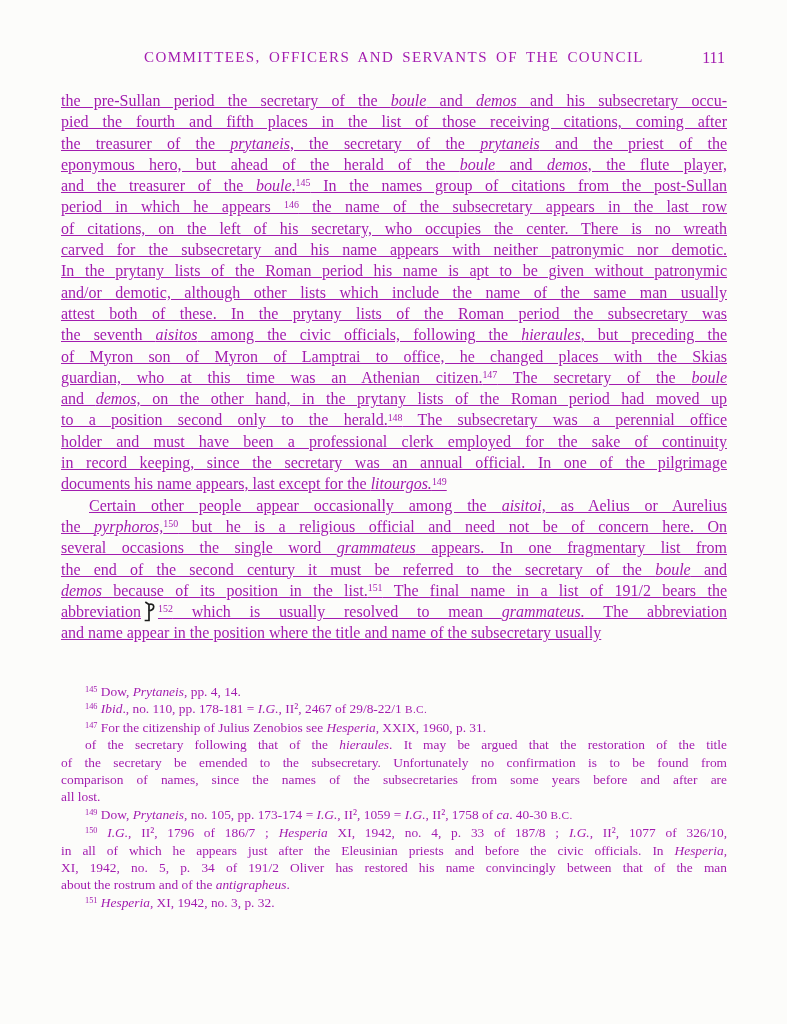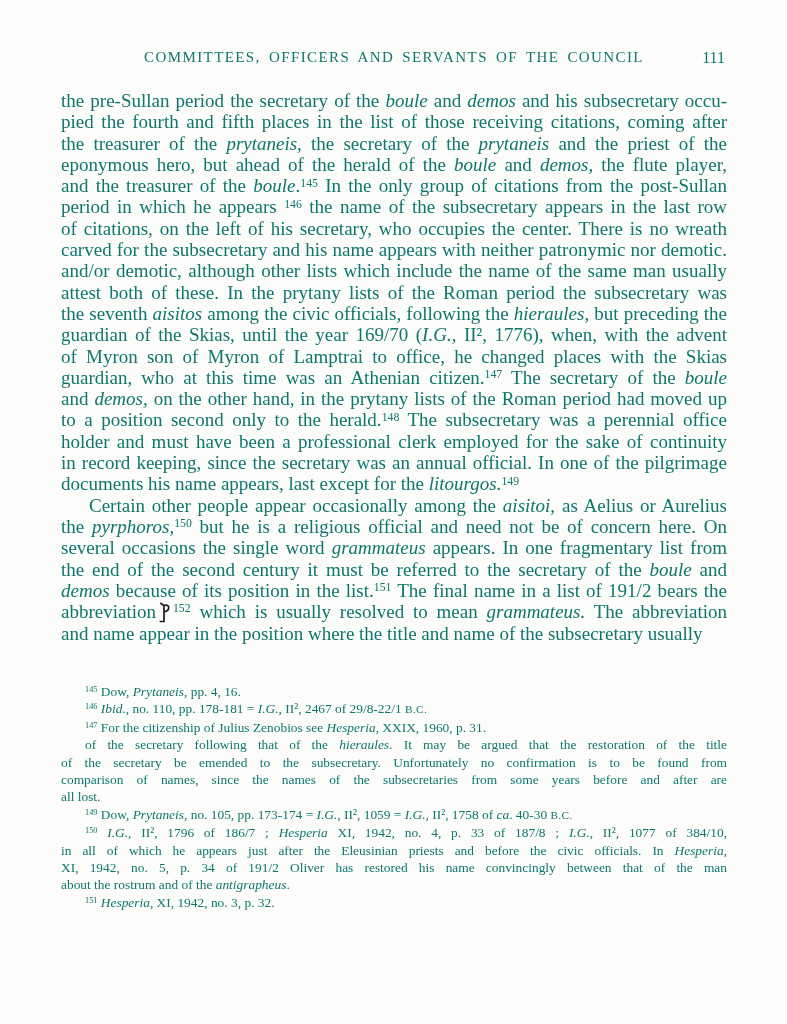--- a/index.html
+++ b/index.html
@@ -8,56 +8,56 @@
     position:relative; width:787px; height:1024px; margin:0 auto;
     background:#fcfcfa; color:#1c1c1c; overflow:hidden;
   }
   .header { position:absolute; top:49px; left:61px; width:666px; height:22px; }
   .header-title {
     display:block; text-align:center; font-size:15px; letter-spacing:1.4px;
     word-spacing:3px; white-space:nowrap;
   }
   .page-num { position:absolute; right:2px; top:0; font-size:16px; }
 
-  .body-text { position:absolute; top:90px; left:61px; width:666px; font-size:19px; line-height:21.3px; }
+  .body-text { position:absolute; top:90px; left:61px; width:666px; font-size:16px; line-height:21.3px;text-decoration:underline; }
   .line { text-align:justify; text-align-last:justify; }
   .line.last { text-align-last:left; }
   .para.indent .line:first-child { text-indent:28px; }
 
   .footnotes { position:absolute; top:683px; left:61px; width:666px; font-size:13.4px; line-height:17.4px; }
   .footnote .line:first-child { text-indent:24px; }
 
   i, .it { font-style:italic; }
   .sup { font-size:0.62em; position:relative; top:-0.48em; line-height:0; }
   .sc { font-size:0.84em; letter-spacing:0.4px; }
   .sym-wrap { display:inline-block; width:13px; height:21px; vertical-align:-5px; margin:0 2px; }
 </style>
 </head>
 <body>
 
-<div class="page" style="background: rgb(252, 252, 250); color: #0f766e;">
+<div class="page" style="background: rgb(252, 252, 250); color: #a21caf;">
   <div class="header">
     <span class="header-title">COMMITTEES, OFFICERS AND SERVANTS OF THE COUNCIL</span>
     <span class="page-num">111</span>
   </div>
 
   <div class="body-text" id="body-text">
       <div class="para">
         <div class="line"><span>the pre-Sullan period the secretary of the </span><span class="it">boule</span><span> and </span><span class="it">demos</span><span> and his subsecretary occu-</span></div>
         <div class="line"><span>pied the fourth and fifth places in the list of those receiving citations, coming after</span></div>
         <div class="line"><span>the treasurer of the </span><span class="it">prytaneis</span><span>, the secretary of the </span><span class="it">prytaneis</span><span> and the priest of the</span></div>
         <div class="line"><span>eponymous hero, but ahead of the herald of the </span><span class="it">boule</span><span> and </span><span class="it">demos</span><span>, the flute player,</span></div>
-        <div class="line"><span>and the treasurer of the </span><span class="it">boule</span><span>.</span><span class="sup">145</span><span> In the only group of citations from the post-Sullan</span></div>
+        <div class="line"><span>and the treasurer of the </span><span class="it">boule</span><span>.</span><span class="sup">145</span><span> In the names group of citations from the post-Sullan</span></div>
         <div class="line"><span>period in which he appears </span><span class="sup">146</span><span> the name of the subsecretary appears in the last row</span></div>
         <div class="line"><span>of citations, on the left of his secretary, who occupies the center. There is no wreath</span></div>
         <div class="line"><span>carved for the subsecretary and his name appears with neither patronymic nor demotic.</span></div>
+        <div class="line"><span>In the prytany lists of the Roman period his name is apt to be given without patronymic</span></div>
         <div class="line"><span>and/or demotic, although other lists which include the name of the same man usually</span></div>
         <div class="line"><span>attest both of these. In the prytany lists of the Roman period the subsecretary was</span></div>
         <div class="line"><span>the seventh </span><span class="it">aisitos</span><span> among the civic officials, following the </span><span class="it">hieraules</span><span>, but preceding the</span></div>
-        <div class="line"><span>guardian of the Skias, until the year 169/70 (</span><span class="it">I.G.</span><span>, II², 1776), when, with the advent</span></div>
         <div class="line"><span>of Myron son of Myron of Lamptrai to office, he changed places with the Skias</span></div>
         <div class="line"><span>guardian, who at this time was an Athenian citizen.</span><span class="sup">147</span><span> The secretary of the </span><span class="it">boule</span></div>
         <div class="line"><span>and </span><span class="it">demos,</span><span> on the other hand, in the prytany lists of the Roman period had moved up</span></div>
         <div class="line"><span>to a position second only to the herald.</span><span class="sup">148</span><span> The subsecretary was a perennial office</span></div>
         <div class="line"><span>holder and must have been a professional clerk employed for the sake of continuity</span></div>
         <div class="line"><span>in record keeping, since the secretary was an annual official. In one of the pilgrimage</span></div>
         <div class="line last"><span>documents his name appears, last except for the </span><span class="it">litourgos.</span><span class="sup">149</span></div>
       </div>
       <div class="para indent">
         <div class="line"><span>Certain other people appear occasionally among the </span><span class="it">aisitoi,</span><span> as Aelius or Aurelius</span></div>
@@ -67,39 +67,39 @@
         <div class="line"><span class="it">demos</span><span> because of its position in the list.</span><span class="sup">151</span><span> The final name in a list of 191/2 bears the</span></div>
         <div class="line"><span>abbreviation</span><span class="sym-wrap"><svg width="13" height="21" viewBox="0 0 13 21">
               <path d="M6 3.5 L3 1.5 M6 19.5 L6 3.5 M6 19.5 L2.5 19.5 M6 3.5 C12 1.5 12.5 8.5 6 9.8" stroke="#1c1c1c" stroke-width="1.7" fill="none" stroke-linecap="square"></path>
             </svg></span><span class="sup">152</span><span> which is usually resolved to mean </span><span class="it">grammateus.</span><span> The abbreviation</span></div>
         <div class="line last"><span>and name appear in the position where the title and name of the subsecretary usually</span></div>
       </div>
     </div>
 
   <div class="footnotes" id="footnotes">
       <div class="footnote">
-        <div class="line last"><span class="sup">145</span><span> Dow, </span><span class="it">Prytaneis</span><span>, pp. 4, 16.</span></div>
+        <div class="line last"><span class="sup">145</span><span> Dow, </span><span class="it">Prytaneis</span><span>, pp. 4, 14.</span></div>
       </div>
       <div class="footnote">
         <div class="line last"><span class="sup">146</span><span> </span><span class="it">Ibid</span><span>., no. 110, pp. 178-181 = </span><span class="it">I.G.</span><span>, II², 2467 of 29/8-22/1 </span><span class="sc">B.C.</span></div>
       </div>
       <div class="footnote">
         <div class="line last"><span class="sup">147</span><span> For the citizenship of Julius Zenobios see </span><span class="it">Hesperia</span><span>, XXIX, 1960, p. 31.</span></div>
       </div>
       <div class="footnote">
         <div class="line"><span>of the secretary following that of the </span><span class="it">hieraules</span><span>. It may be argued that the restoration of the title</span></div>
         <div class="line"><span>of the secretary be emended to the subsecretary. Unfortunately no confirmation is to be found from</span></div>
         <div class="line"><span>comparison of names, since the names of the subsecretaries from some years before and after are</span></div>
         <div class="line last"><span>all lost.</span></div>
       </div>
       <div class="footnote">
         <div class="line last"><span class="sup">149</span><span> Dow, </span><span class="it">Prytaneis</span><span>, no. 105, pp. 173-174 = </span><span class="it">I.G.</span><span>, II², 1059 = </span><span class="it">I.G.</span><span>, II², 1758 of </span><span class="it">ca</span><span>. 40-30 </span><span class="sc">B.C.</span></div>
       </div>
       <div class="footnote">
-        <div class="line"><span class="sup">150</span><span> </span><span class="it">I.G.</span><span>, II², 1796 of 186/7 ; </span><span class="it">Hesperia</span><span> XI, 1942, no. 4, p. 33 of 187/8 ; </span><span class="it">I.G.</span><span>, II², 1077 of 384/10,</span></div>
+        <div class="line"><span class="sup">150</span><span> </span><span class="it">I.G.</span><span>, II², 1796 of 186/7 ; </span><span class="it">Hesperia</span><span> XI, 1942, no. 4, p. 33 of 187/8 ; </span><span class="it">I.G.</span><span>, II², 1077 of 326/10,</span></div>
         <div class="line"><span>in all of which he appears just after the Eleusinian priests and before the civic officials. In </span><span class="it">Hesperia</span><span>,</span></div>
         <div class="line"><span>XI, 1942, no. 5, p. 34 of 191/2 Oliver has restored his name convincingly between that of the man</span></div>
         <div class="line last"><span>about the rostrum and of the </span><span class="it">antigrapheus</span><span>.</span></div>
       </div>
       <div class="footnote">
         <div class="line last"><span class="sup">151</span><span> </span><span class="it">Hesperia</span><span>, XI, 1942, no. 3, p. 32.</span></div>
       </div>
     </div>
 </div>
 

